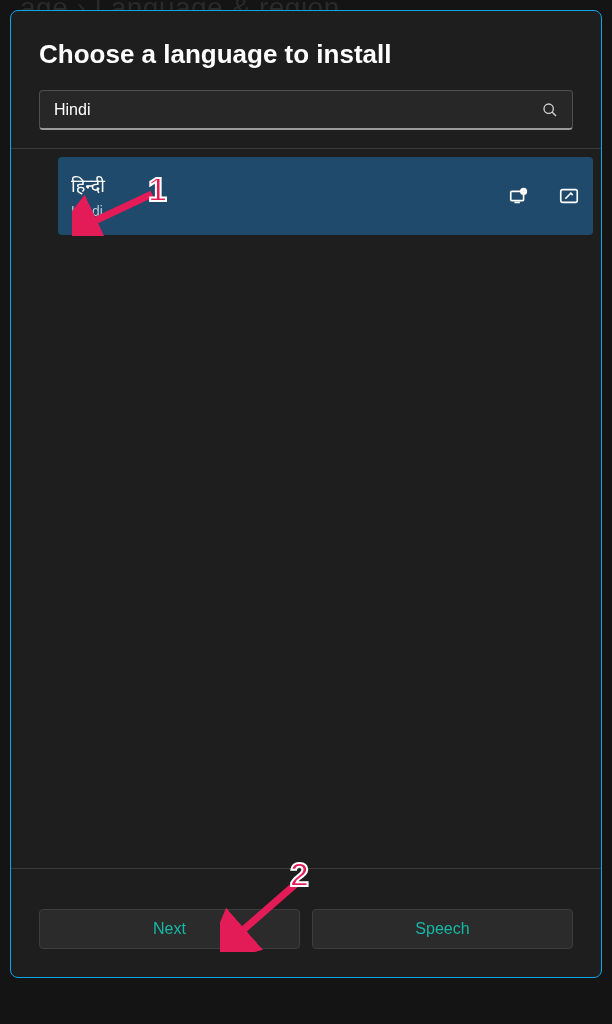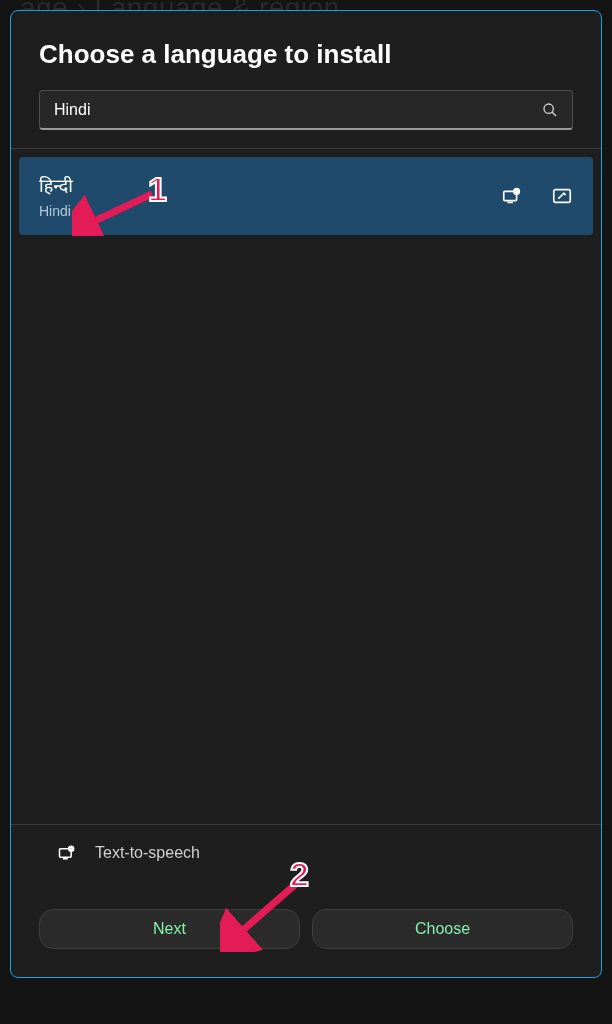--- a/index.html
+++ b/index.html
@@ -7,31 +7,31 @@
   .backdrop { position: absolute; top: 0; left: 0; width: 612px; height: 1024px; background: #141414; }
   .backdrop-text { position: absolute; top: -8px; left: 20px; font-size: 28px; color: #2a2a2a; font-weight: 300; letter-spacing: 0.5px; }
   .dialog { position: absolute; top: 10px; left: 10px; width: 592px; height: 968px; background: #1e1e1e; border: 1px solid #0ea5e9; border-radius: 8px; display: flex; flex-direction: column; }
   .title { font-size: 26px; font-weight: 600; padding: 28px 28px 20px 28px; }
   .search-wrap { padding: 0 28px 18px 28px; }
   .search { display: flex; align-items: center; background: #272727; border: 1px solid #4f4f4f; border-bottom: 2px solid #9a9a9a; border-radius: 4px; height: 40px; padding: 0 14px; }
   .search input { flex: 1; background: transparent; border: none; outline: none; color: #fff; font-size: 16px; }
   .search-icon { width: 16px; height: 16px; color: #d0d0d0; }
   .divider { height: 1px; background: #3a3a3a; }
   .list { flex: 1; padding: 8px 8px 0 8px; overflow: auto; }
-  .lang-item { background: #1f4a6b; border-radius: 4px; padding: 16px 20px; display: flex; align-items: center; justify-content: space-between; }
+  .lang-item { background: #1f4a6b; border-radius: 4px; padding: 16px 13px; display: flex; align-items: center; justify-content: space-between; margin-left: 39px; }
   .lang-text .native { font-size: 18px; color: #fff; }
   .lang-text .english { font-size: 14px; color: #b7c9d6; margin-top: 6px; }
   .lang-icons { display: flex; gap: 28px; align-items: center; }
   .icon-svg { width: 22px; height: 22px; color: #fff; }
   .legend { padding: 18px 28px 22px 46px; }
   .legend-row { display: flex; gap: 40px; }
   .legend-item { display: flex; align-items: center; gap: 18px; font-size: 16px; color: #d0d0d0; width: 250px; margin-bottom: 24px; }
   .legend-item .icon-svg { width: 20px; height: 20px; }
   .footer { display: flex; gap: 12px; padding: 0 28px 28px 28px; }
-  .btn { flex: 1; height: 40px; background: #2b2b2b; border: 1px solid #3d3d3d; border-radius: 14px; color: #86efac; font-size: 16px; cursor: pointer; }
+  .btn { flex: 1; height: 40px; background: #2b2b2b; border: 1px solid #3d3d3d; border-radius: 4px; color: #14b8a6; font-size: 16px; cursor: pointer; }
 
   
   .anno-num { position: absolute; font-weight: 900; font-size: 34px; color: #e31b57; -webkit-text-stroke: 2px #fff; font-family: Arial, sans-serif; z-index: 20; }
   .arrow-svg { position: absolute; z-index: 19; }
 </style>
 </head>
 <body>
 
 <div class="backdrop">
   <div class="backdrop-text">age  ›  Language &amp; region</div>
@@ -70,35 +70,26 @@
           <path d="M8 15 L14 9 L16 11"></path>
         </svg>
       </div>
     </div>
   </div>
 
   <div class="divider"></div>
 
   <div class="legend">
     <div class="legend-row">
-      <div class="legend-item">
-        <svg class="icon-svg" viewBox="0 0 24 24" fill="none" stroke="currentColor" stroke-width="1.8">
-          <rect x="3" y="7" width="14" height="10" rx="1"></rect>
-          <line x1="7" y1="19" x2="13" y2="19"></line>
-          <circle cx="17" cy="7" r="3" fill="currentColor"></circle>
-          <path d="M15 7 Q17 9 19 7" fill="#1e1e1e"></path>
-        </svg>
-        <span>Text-to-speech</span>
-      </div>
     </div>
   </div>
 
   <div class="footer">
     <button class="btn">Next</button>
-    <button class="btn">Choose</button>
+    <button class="btn">Speech</button>
   </div>
 </div>
 
 <div class="anno-num" style="top:170px; left:148px;">1</div>
 <svg class="arrow-svg" style="top:186px; left:72px;" width="90" height="50">
   <defs>
       <marker id="ah1" markerWidth="8" markerHeight="8" refX="2" refY="4" orient="auto">
         <polygon points="0 0, 8 4, 0 8" fill="#e31b57"></polygon>
       </marker>
     </defs>

